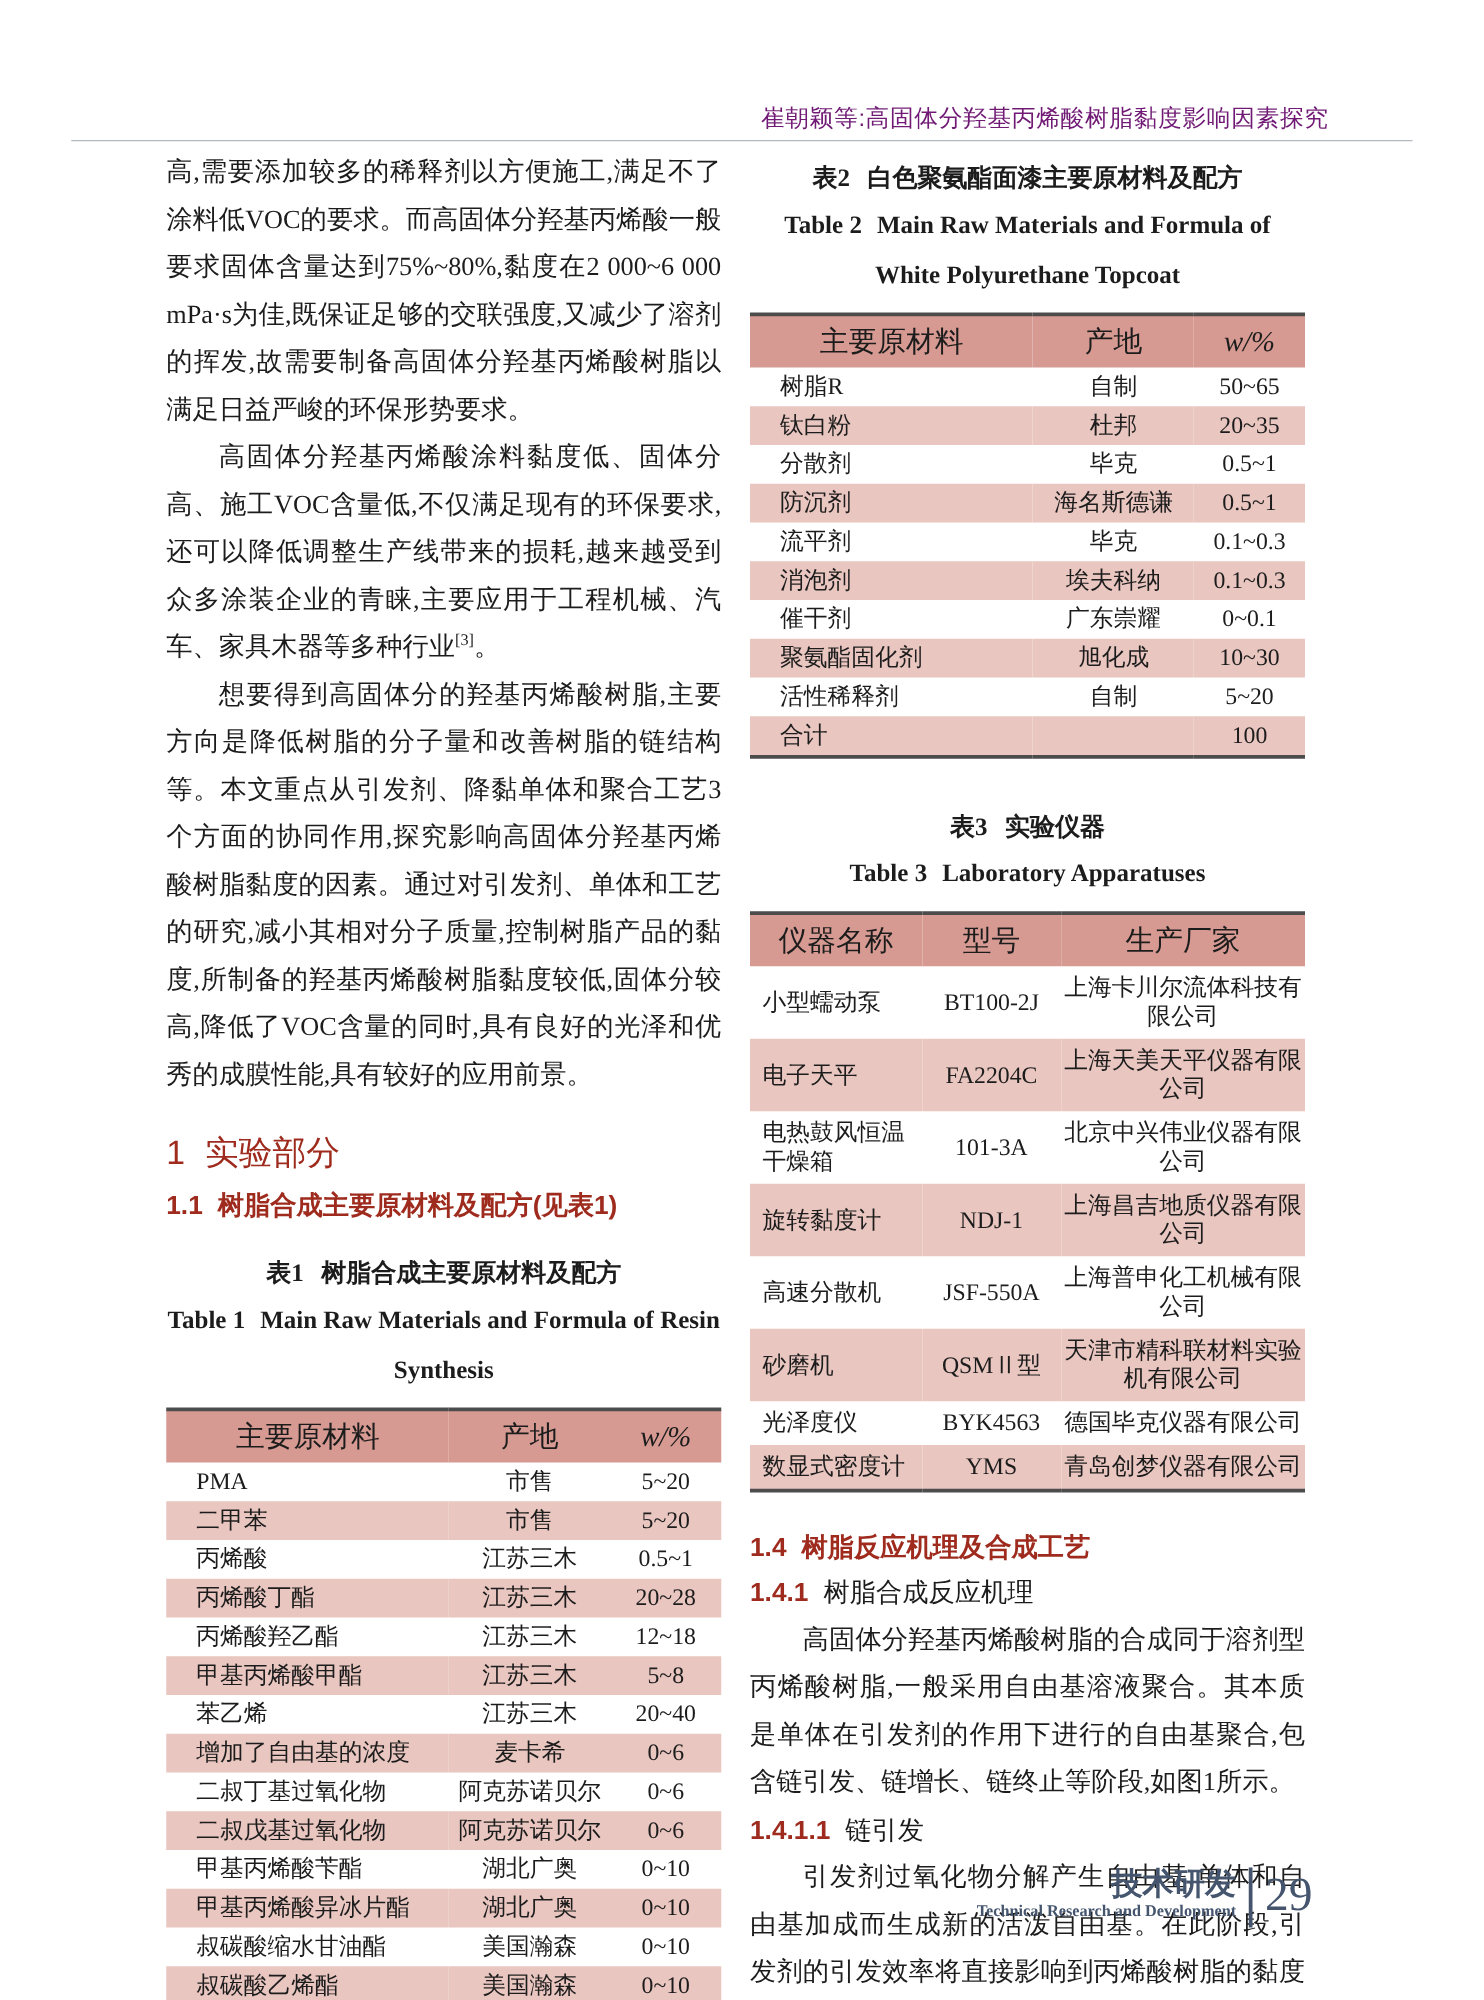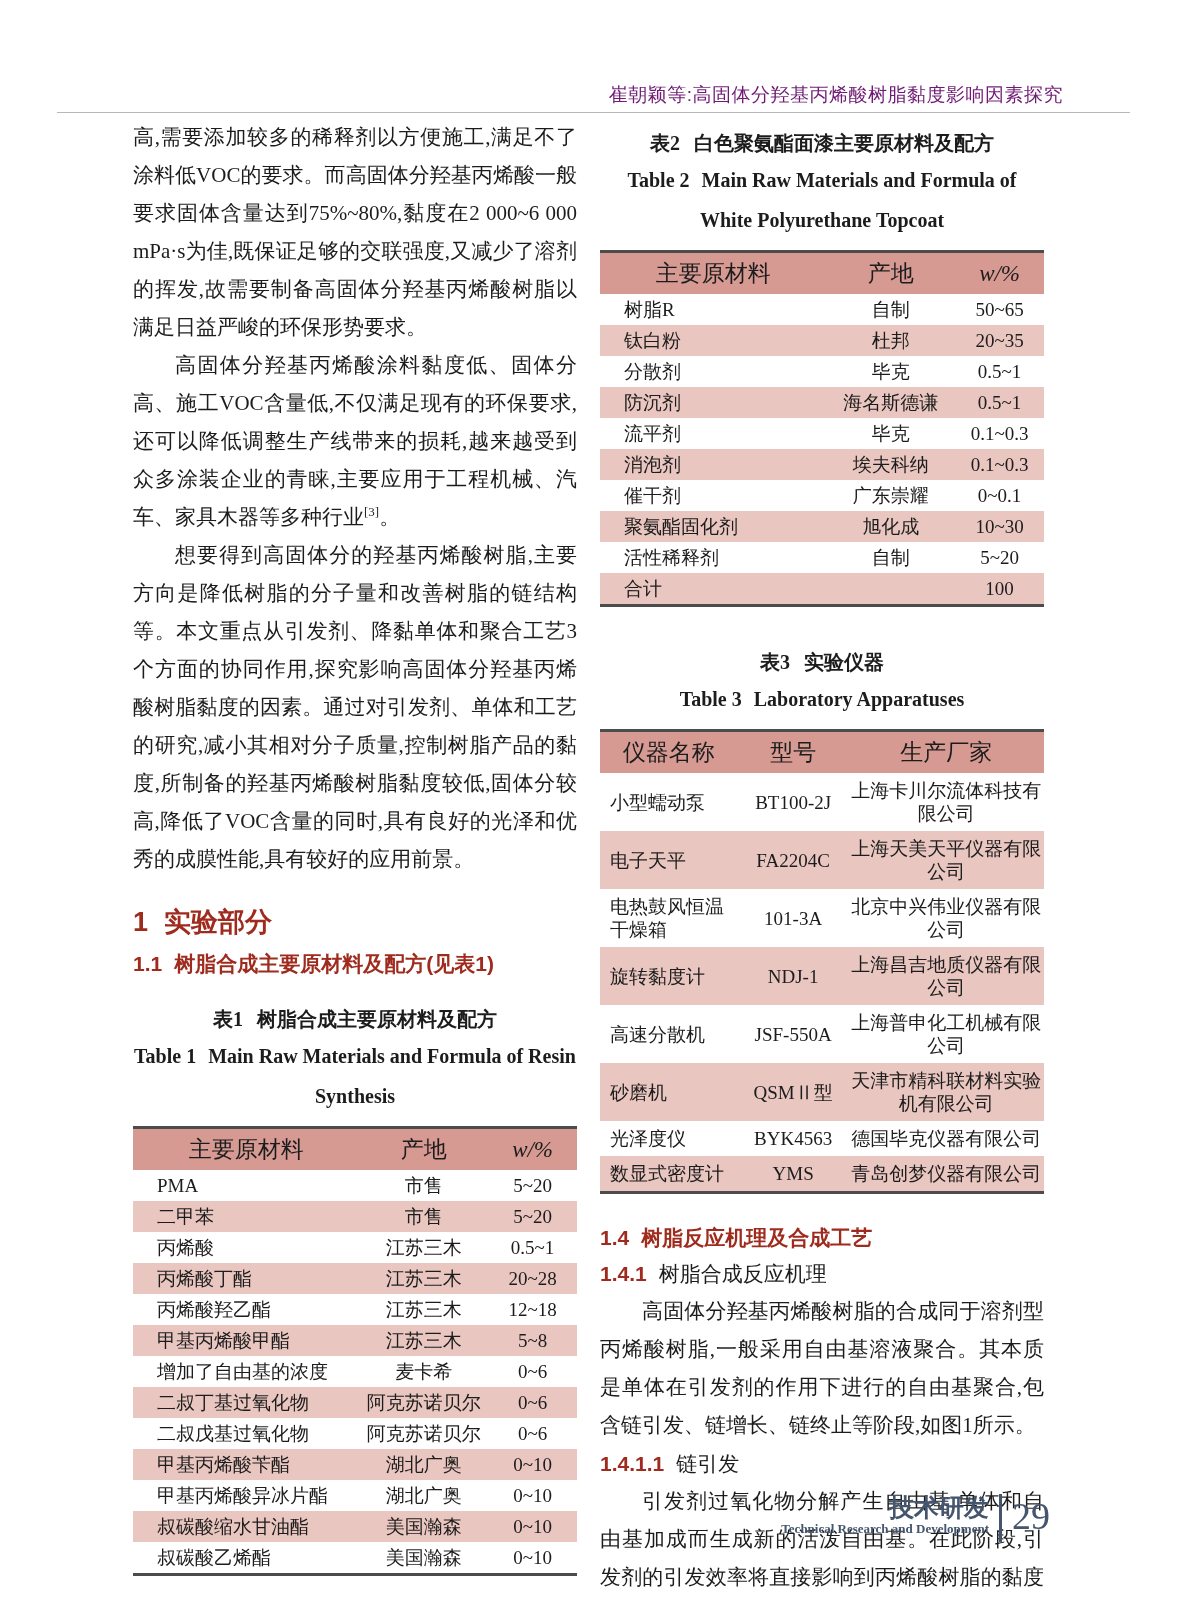--- a/index.html
+++ b/index.html
@@ -18,21 +18,21 @@
   .col{position:absolute;width:444px;}
   .col-left{left:133px;top:118px;}
   .col-right{left:600px;top:128px;}
 
   p.body{font-size:21px;line-height:38px;text-align:justify;margin:0;}
   p.indent{text-indent:2em;}
   sup.ref{font-size:13px;line-height:0;}
 
   h2.sec1{
     font-family:"Liberation Sans", sans-serif;color:#9e2b1d;font-size:27px;
-    margin:26px 0 10px 0;font-weight:bold;
+    margin:26px 0 10px 0;font-weight:normal;
   }
   h3.sec2{
     font-family:"Liberation Sans", sans-serif;color:#9e2b1d;font-size:21px;
     margin:10px 0 8px 0;font-weight:bold;
   }
   h4.sec3{font-size:21px;margin:6px 0 4px 0;font-weight:normal;}
   h4.sec3 .num{font-family:"Liberation Sans", sans-serif;color:#9e2b1d;font-weight:bold;}
   h4.sec3 .ttl{color:#1c1c1c;}
   .numgap{margin-right:16px;}
   .numgap2{margin-right:12px;}
@@ -135,20 +135,25 @@
               <td>丙烯酸羟乙酯</td>
               <td>江苏三木</td>
               <td>12~18</td>
             </tr>
             <tr>
               <td>甲基丙烯酸甲酯</td>
               <td>江苏三木</td>
               <td>5~8</td>
             </tr>
             <tr>
+              <td>苯乙烯</td>
+              <td>江苏三木</td>
+              <td>20~40</td>
+            </tr>
+            <tr>
               <td>增加了自由基的浓度</td>
               <td>麦卡希</td>
               <td>0~6</td>
             </tr>
             <tr>
               <td>二叔丁基过氧化物</td>
               <td>阿克苏诺贝尔</td>
               <td>0~6</td>
             </tr>
             <tr>

